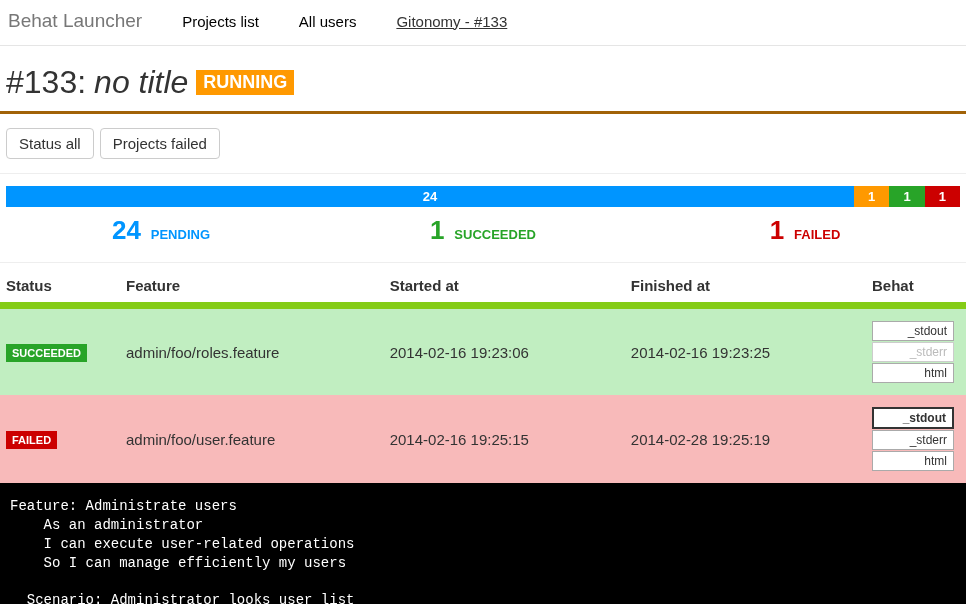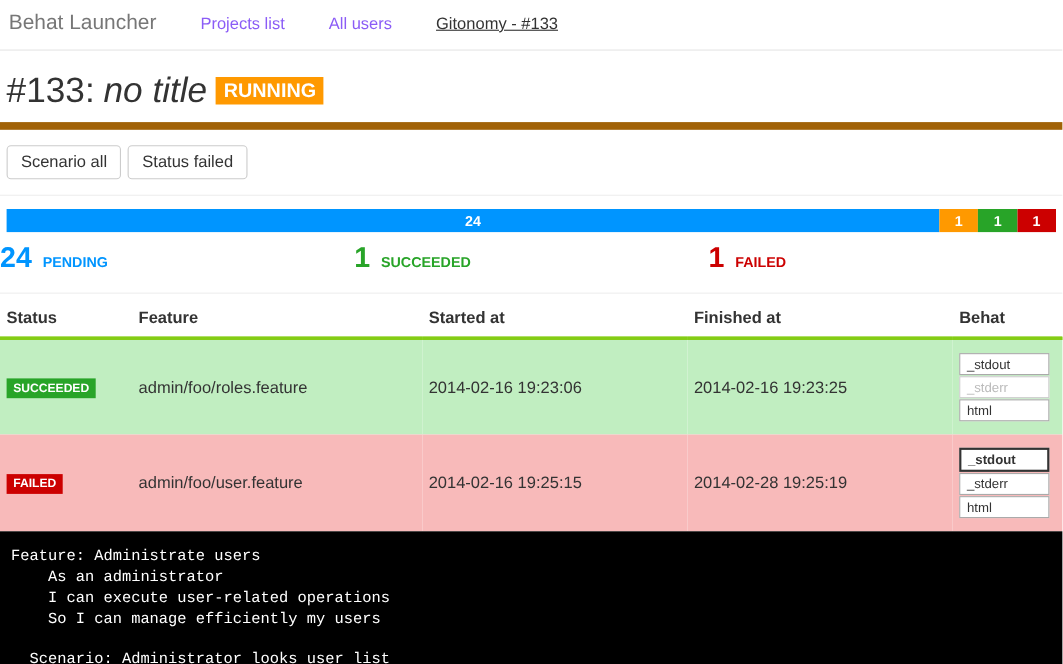--- a/index.html
+++ b/index.html
@@ -1,57 +1,57 @@
 <!DOCTYPE html>
 <html><head>
   <meta charset="utf-8">
   <style>
     * { box-sizing: border-box; margin: 0; padding: 0; }
     body { font-family: "Helvetica Neue", Helvetica, Arial, sans-serif; font-size: 14px; color: #333; width: 966px; }
     
     .navbar { display: flex; align-items: center; padding: 10px 8px 13px; border-bottom: 1px solid #e5e5e5; gap: 40px; }
     .brand { font-size: 19px; color: #777; text-decoration: none; }
-    .nav-link { color: #8b5cf6; font-size: 15px; text-decoration: none; }
+    .nav-link { color: #000000; font-size: 15px; text-decoration: none; }
     .nav-link.active { color: #333; text-decoration: underline; }
     
-    .page-header { padding: 18px 6px 10px; border-bottom: 7px solid #a16207; }
+    .page-header { padding: 18px 6px 10px; border-bottom: 3px solid #a16207; }
     .page-title { font-size: 32px; font-weight: 500; display: flex; align-items: center; gap: 8px; flex-wrap: wrap; }
     .page-title .runid { font-weight: 500; }
     .page-title .subtitle { font-style: italic; font-weight: 500; color: #333; }
     .badge-running { background: #f90; color: #fff; font-size: 18px; font-weight: bold; padding: 2px 7px; font-style: normal; }
     
     .actions { padding: 14px 6px 14px; border-bottom: 1px solid #eee; display: flex; gap: 6px; }
     .btn { background: #fff; border: 1px solid #ccc; padding: 6px 12px; font-size: 15px; border-radius: 4px; cursor: pointer; color: #333; }
     
     .progress { display: flex; height: 21px; margin: 12px 6px 0; }
     .progress-seg { color: #fff; font-weight: bold; font-size: 13px; text-align: center; line-height: 21px; }
     .seg-pending { background: #0095ff; }
     .seg-running { background: #f90; }
     .seg-succeeded { background: #28a428; }
     .seg-failed { background: #c00; }
     
     .summary { display: flex; padding: 8px 0 16px; border-bottom: 1px solid #eee; }
-    .summary-item { flex: 1; }
+    .summary-item { flex: 1; text-align: center; }
     .summary-num { font-size: 26px; font-weight: bold; }
     .summary-label { font-size: 13px; font-weight: bold; margin-left: 6px; }
     .c-pending { color: #0095ff; }
     .c-running { color: #f90; }
     .c-succeeded { color: #28a428; }
     .c-failed { color: #c00; }
     
     .tbl { width: 100%; border-collapse: collapse; margin-top: 6px; }
-    .tbl th { text-align: left; font-weight: bold; font-size: 15px; padding: 8px 6px; border-bottom: 3px solid #84cc16; }
+    .tbl th { text-align: left; font-weight: bold; font-size: 15px; padding: 8px 6px; border-bottom: 7px solid #84cc16; }
     .tbl td { padding: 12px 6px; font-size: 15px; vertical-align: middle; }
     .row-succeeded { background: #c1eec1; }
     .row-failed { background: #f8baba; }
     .status-badge { color: #fff; font-weight: bold; font-size: 11px; padding: 3px 6px; display: inline-block; }
     .sb-succeeded { background: #28a428; }
     .sb-failed { background: #c00; }
     .out-btns { display: flex; flex-direction: column; gap: 1px; }
-    .out-btn { background: #fff; border: 1px solid #aaa; font-size: 12px; padding: 2px 6px; text-align: left; cursor: pointer; width: 82px; color: #333; }
+    .out-btn { background: #fff; border: 1px solid #aaa; font-size: 12px; padding: 2px 6px; text-align: right; cursor: pointer; width: 82px; color: #333; }
     .out-btn.dim { color: #bbb; border-color: #ccc; }
     .out-btn.active { font-weight: bold; border-width: 2px; border-color: #333; }
     
     .console { background: #000; color: #fff; font-family: "Courier New", monospace; font-size: 14px; padding: 14px 10px; line-height: 1.35; white-space: pre; overflow: hidden; }
     .console .err { color: #c33; }
     .console .err-quote { font-weight: bold; }
   </style>
 </head>
 <body>
 
@@ -64,22 +64,22 @@
 
 <div class="page-header">
   <h1 class="page-title">
     <span class="runid">#133:</span>
     <span class="subtitle">no title</span>
     <span class="badge-running">RUNNING</span>
   </h1>
 </div>
 
 <div class="actions">
-  <button class="btn">Scenario all</button>
-  <button class="btn">Status failed</button>
+  <button class="btn">Status all</button>
+  <button class="btn">Projects failed</button>
 </div>
 
 <div class="progress">
   <div class="progress-seg seg-pending" style="flex:24">24</div>
   <div class="progress-seg seg-running" style="flex:1">1</div>
   <div class="progress-seg seg-succeeded" style="flex:1">1</div>
   <div class="progress-seg seg-failed" style="flex:1">1</div>
 </div>
 
 <div class="summary">

